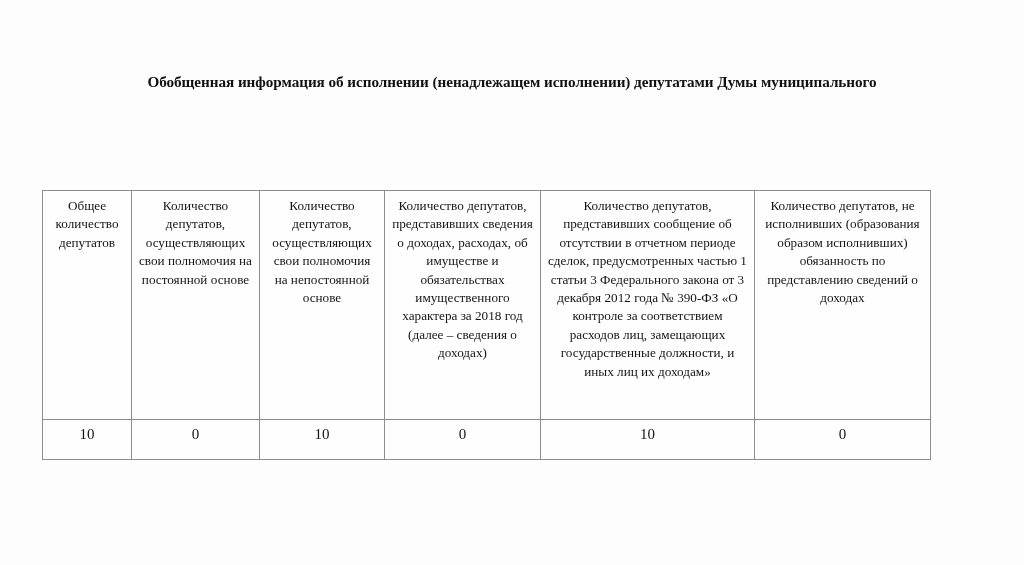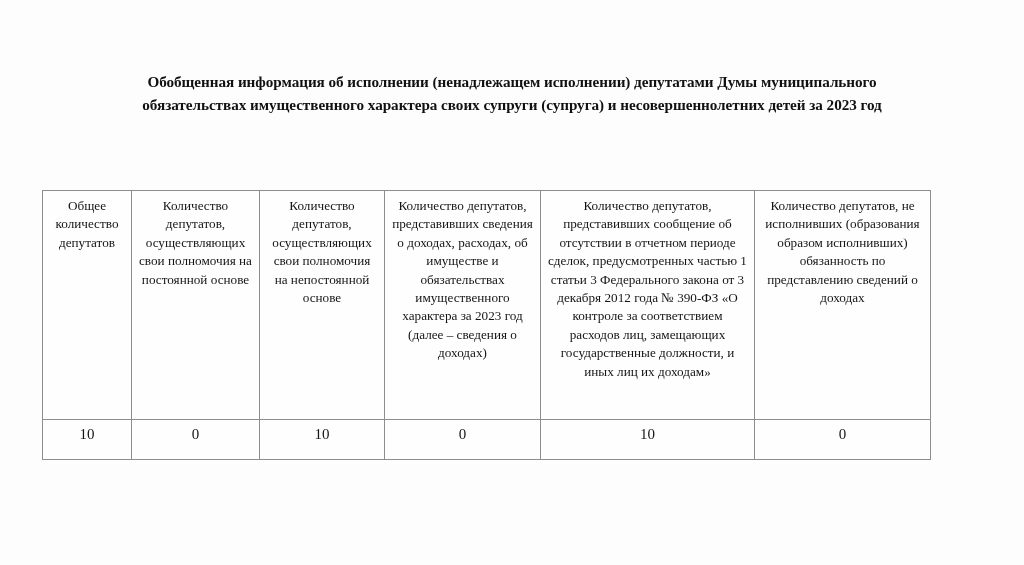--- a/index.html
+++ b/index.html
@@ -86,21 +86,20 @@
     display: block;
   }
 </style>
 </head>
 <body>
 
 <div class="page">
 
   <div class="doc-title">
     <span class="tline">Обобщенная информация об исполнении (ненадлежащем исполнении) депутатами Думы муниципального</span>
-    <span class="tline">обязательствах имущественного характера своих супруги (супруга) и несовершеннолетних детей за 2023 год</span>
   </div>
 
   <div class="table-wrap">
     <table class="info-table">
       <colgroup>
         <col class="c1">
           <col class="c2">
           <col class="c3">
         <col class="c4">
           <col class="c5">
@@ -111,21 +110,21 @@
           <th>
             <span class="hdr-text">Общее количество депутатов</span>
           </th>
           <th>
             <span class="hdr-text">Количество депутатов, осуществляющих свои полномочия на постоянной основе</span>
           </th>
           <th>
             <span class="hdr-text">Количество депутатов, осуществляющих свои полномочия на непостоянной основе</span>
           </th>
           <th>
-            <span class="hdr-text">Количество депутатов, представивших сведения о доходах, расходах, об имуществе и обязательствах имущественного характера за 2023 год (далее – сведения о доходах)</span>
+            <span class="hdr-text">Количество депутатов, представивших сведения о доходах, расходах, об имуществе и обязательствах имущественного характера за 2018 год (далее – сведения о доходах)</span>
           </th>
           <th>
             <span class="hdr-text">Количество депутатов, представивших сообщение об отсутствии в отчетном периоде сделок, предусмотренных частью 1 статьи 3 Федерального закона от 3 декабря 2012 года № 390-ФЗ «О контроле за соответствием расходов лиц, замещающих государственные должности, и иных лиц их доходам»</span>
           </th>
           <th>
             <span class="hdr-text">Количество депутатов, не исполнивших (образования образом исполнивших) обязанность по представлению сведений о доходах</span>
           </th>
         </tr>
       </thead>
       <tbody>

